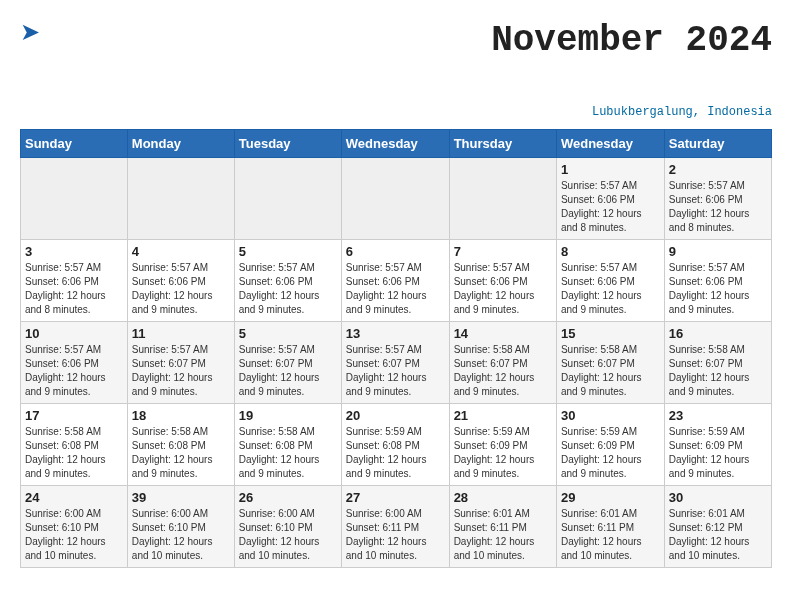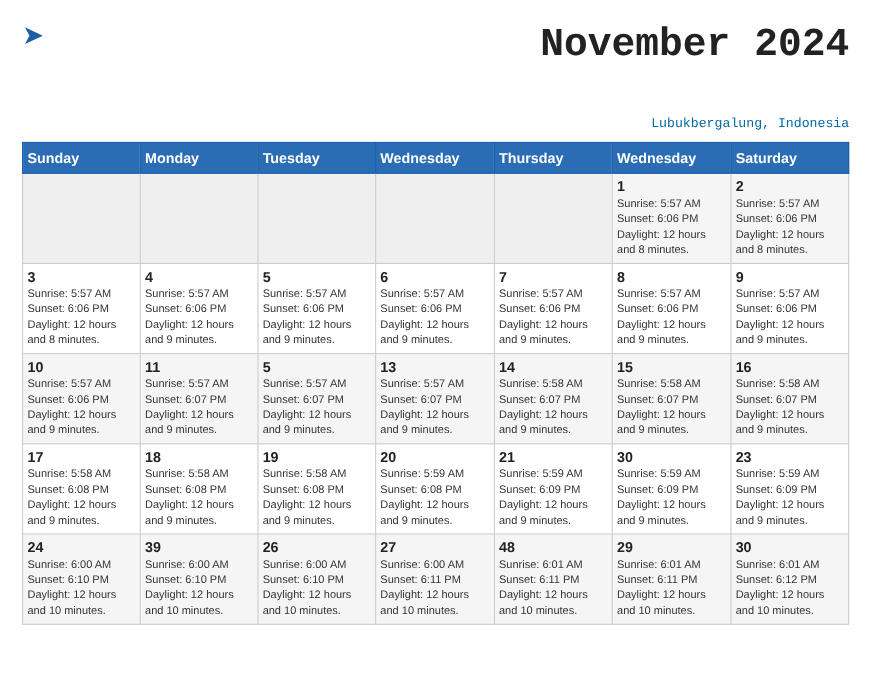--- a/index.html
+++ b/index.html
@@ -294,21 +294,21 @@
 Sunset: 6:10 PM
 Daylight: 12 hours and 10 minutes.</div>
         </td>
         <td>
           <span class="day-number">27</span>
           <div class="day-info">Sunrise: 6:00 AM
 Sunset: 6:11 PM
 Daylight: 12 hours and 10 minutes.</div>
         </td>
         <td>
-          <span class="day-number">48</span>
+          <span class="day-number">28</span>
           <div class="day-info">Sunrise: 6:01 AM
 Sunset: 6:11 PM
 Daylight: 12 hours and 10 minutes.</div>
         </td>
         <td>
           <span class="day-number">29</span>
           <div class="day-info">Sunrise: 6:01 AM
 Sunset: 6:11 PM
 Daylight: 12 hours and 10 minutes.</div>
         </td>

